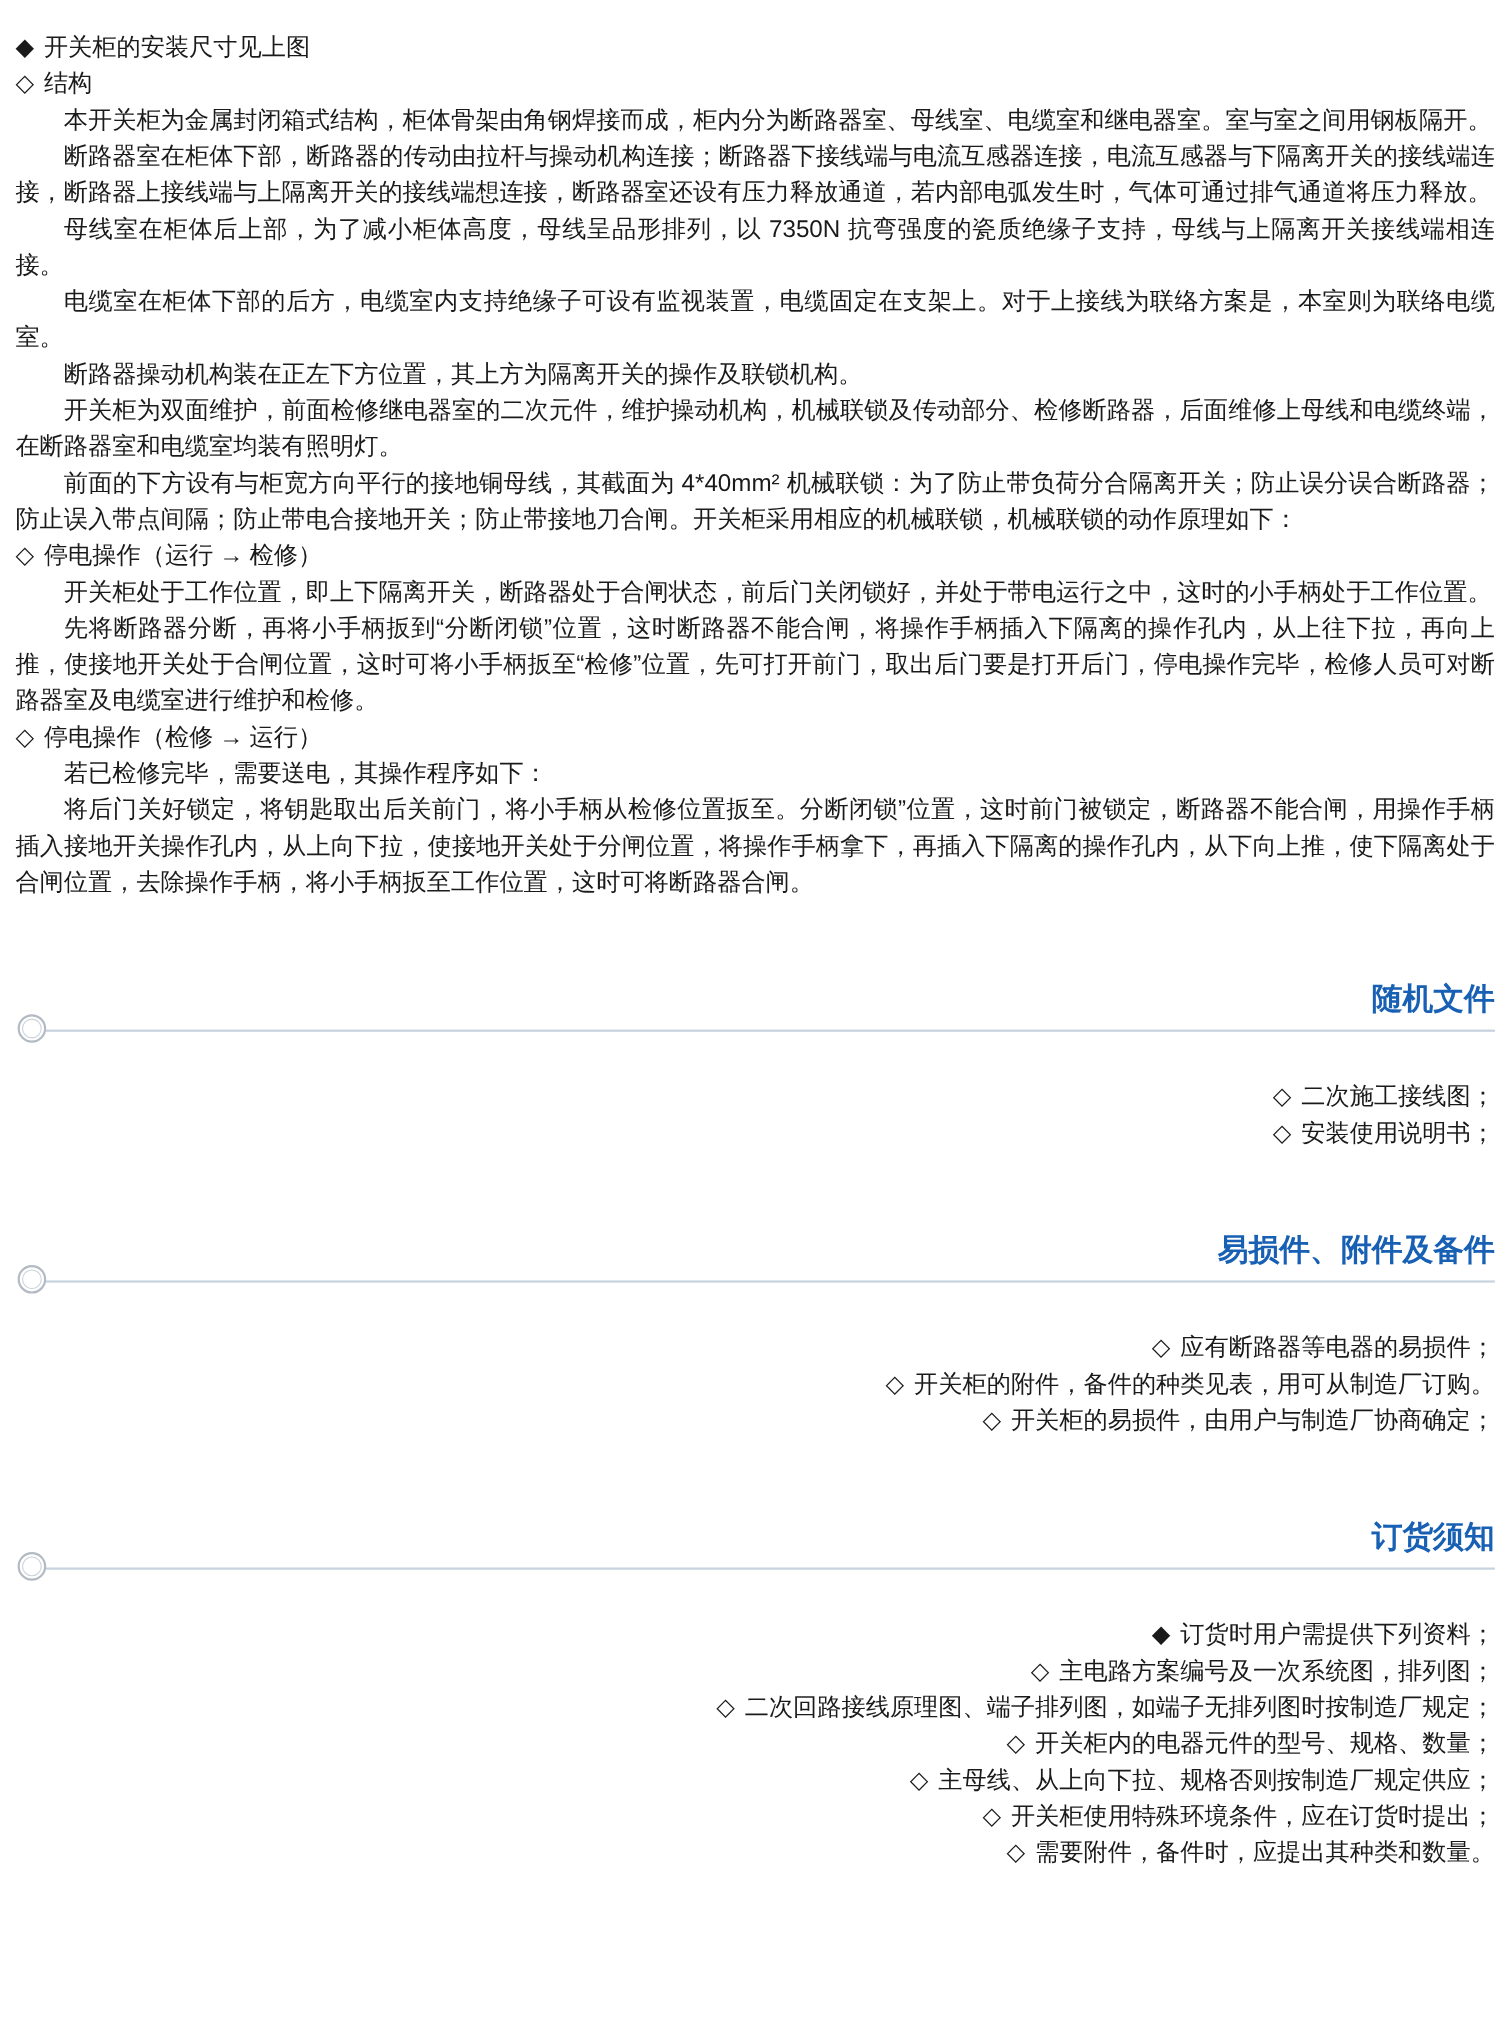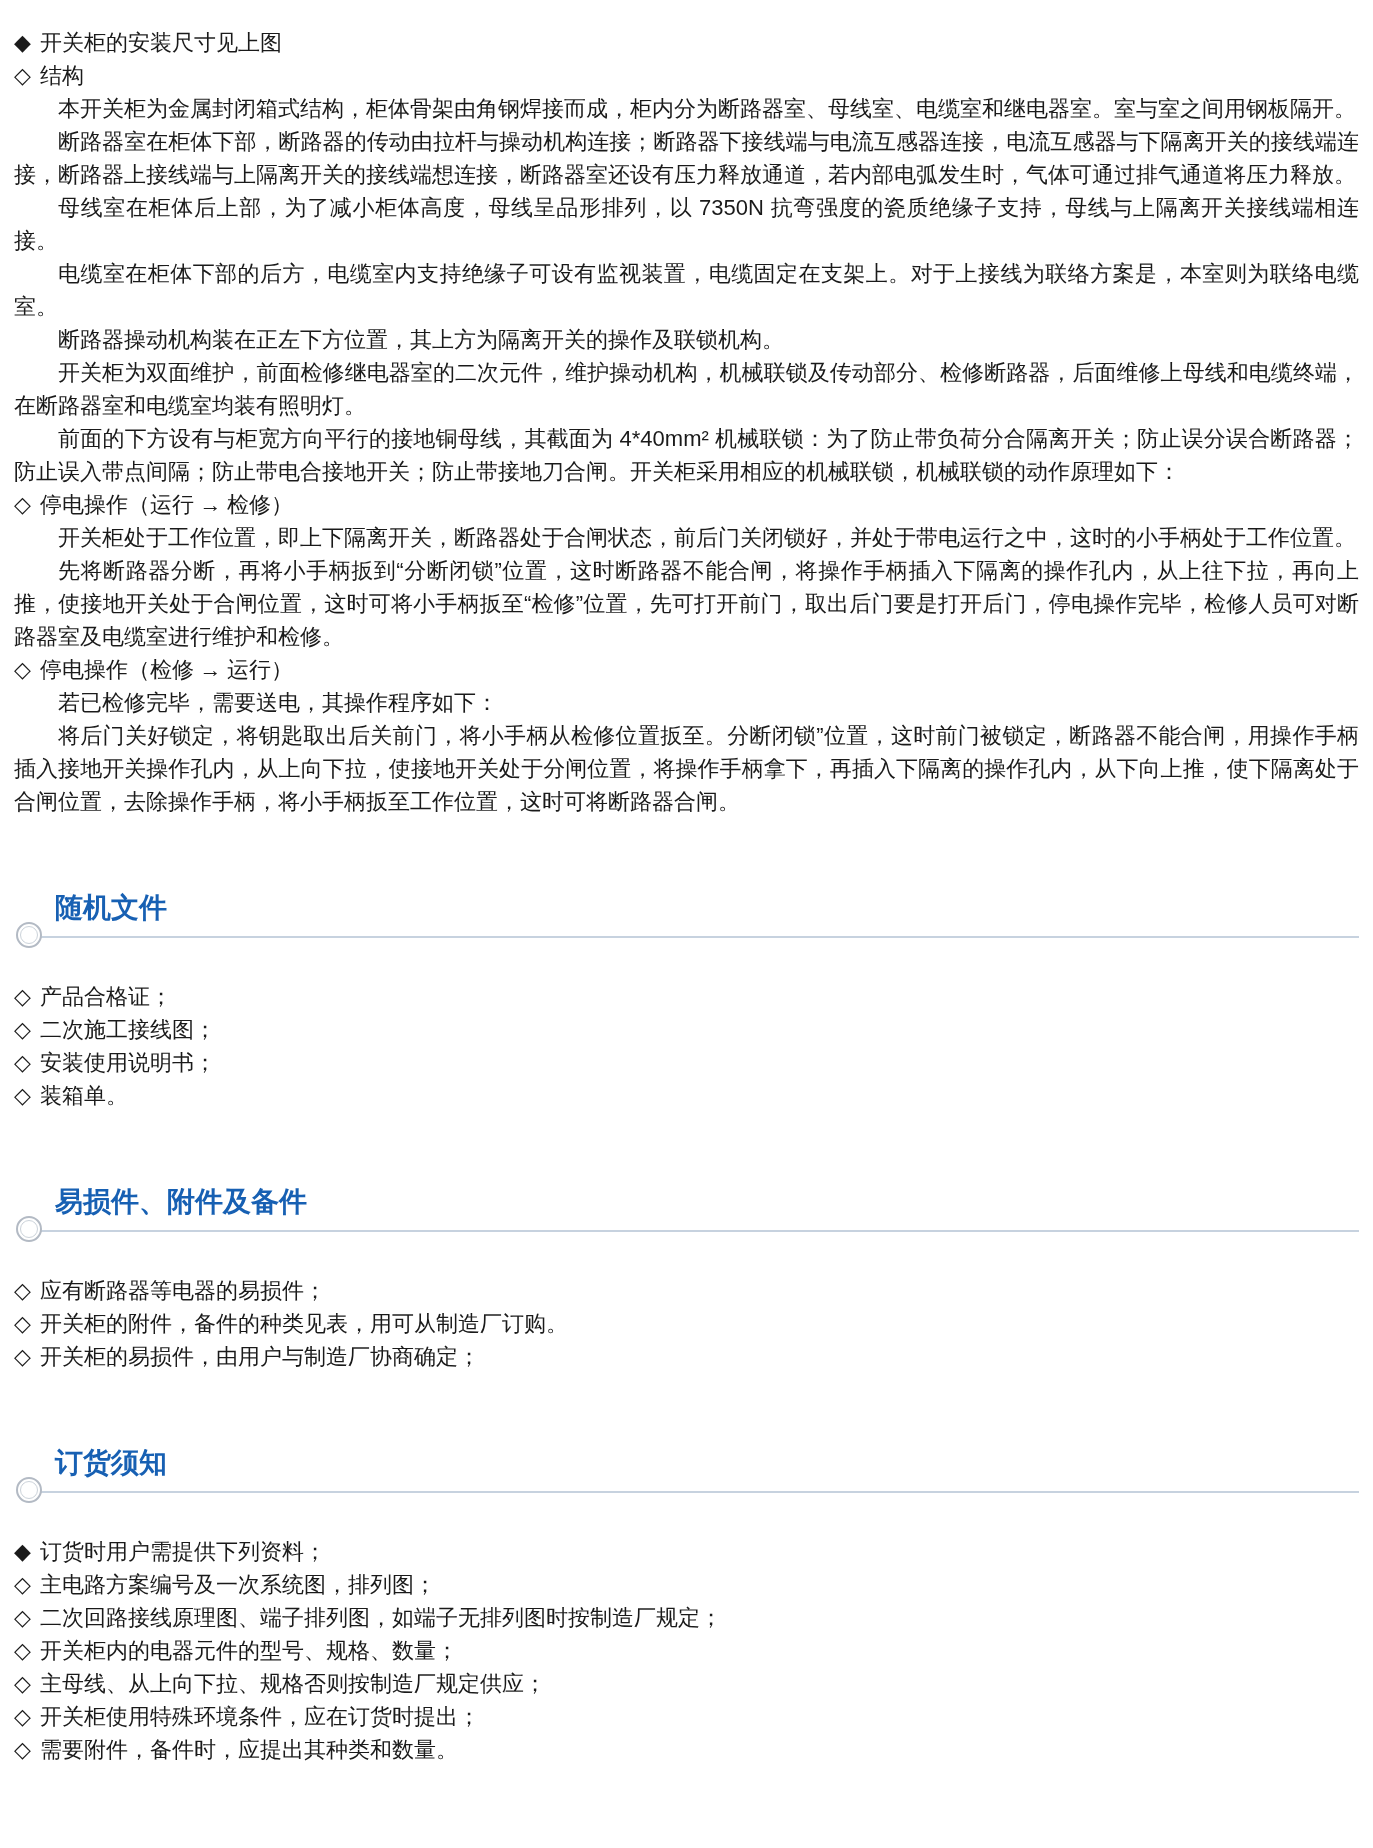--- a/index.html
+++ b/index.html
@@ -17,21 +17,21 @@
     color:var(--text-color);
     font-family:"Liberation Sans","DejaVu Sans",sans-serif;
     font-size:22px;
     line-height:33px;
     background:#ffffff;
   }
   p{margin:0;}
   .line{display:block;font-family:Liberation Serif, serif;}
   .marker{display:inline-block;margin-right:9px;font-style:normal;}
   .para{text-indent:2em;text-align:justify;}
-  section{display:block;}
+  section{display:block;text-align:right;}
   .sec-head{
     margin-top:72px;
     margin-bottom:42px;
     position:relative;
   }
   .sec-title{
     margin:0 0 10px 41px;
     font-size:28px;
     line-height:36px;
     font-weight:bold;
@@ -88,24 +88,22 @@
   <p class="para">将后门关好锁定，将钥匙取出后关前门，将小手柄从检修位置扳至。分断闭锁”位置，这时前门被锁定，断路器不能合闸，用操作手柄插入接地开关操作孔内，从上向下拉，使接地开关处于分闸位置，将操作手柄拿下，再插入下隔离的操作孔内，从下向上推，使下隔离处于合闸位置，去除操作手柄，将小手柄扳至工作位置，这时可将断路器合闸。</p>
 
   <section>
     <div class="sec-head">
       <h2 class="sec-title">随机文件</h2>
       <div class="sec-rule">
           <span class="ring"></span>
         </div>
     </div>
     <div class="sec-items">
-      <p class="line"><span class="marker">◇</span><span>产品合格证；</span></p>
       <p class="line"><span class="marker">◇</span><span>二次施工接线图；</span></p>
       <p class="line"><span class="marker">◇</span><span>安装使用说明书；</span></p>
-      <p class="line"><span class="marker">◇</span><span>装箱单。</span></p>
     </div>
   </section>
 
   <section>
     <div class="sec-head">
       <h2 class="sec-title">易损件、附件及备件</h2>
       <div class="sec-rule">
           <span class="ring"></span>
         </div>
     </div>

